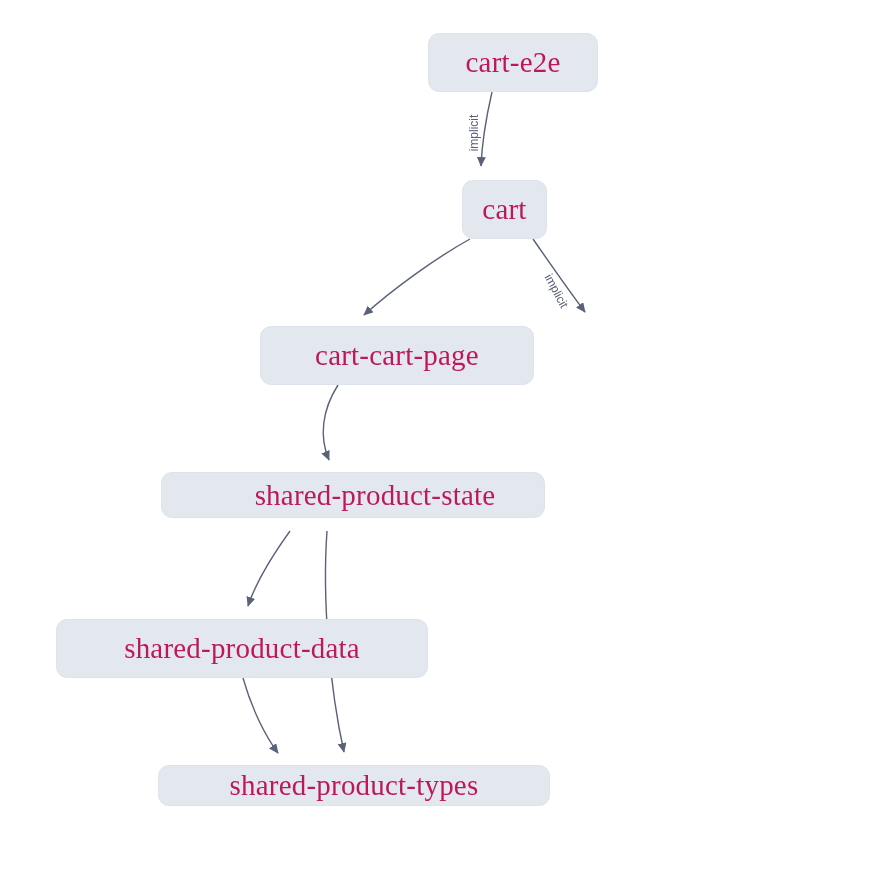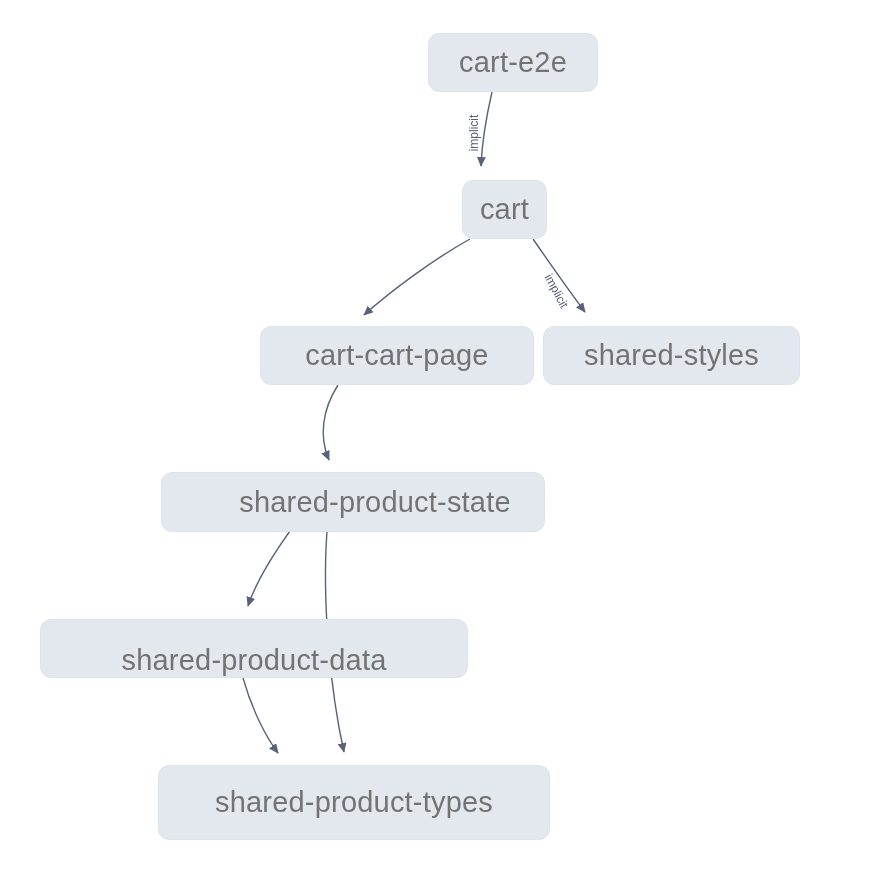--- a/index.html
+++ b/index.html
@@ -24,26 +24,27 @@
   }
   .node {
     position: absolute;
     box-sizing: border-box;
     background: #e3e8ef;
     border: 1px solid #dde3ec;
     border-radius: 11px;
     display: flex;
     align-items: center;
     justify-content: center;
-    color: #737373;
+    color: #be185d;
     font-size: 29px;
     font-weight: 400;
     letter-spacing: 0.2px;
     white-space: nowrap;
     z-index: 5;
+    font-family: Liberation Serif, serif;
   }
   .edge-label {
     position: absolute;
     color: #59607a;
     font-size: 12px;
     font-family: "Liberation Sans", sans-serif;
     white-space: nowrap;
     z-index: 6;
     transform-origin: center center;
   }
@@ -94,33 +95,30 @@
   </div>
 
   <div class="node" style="left:462px; top:180px; width:85px; height:59px;">
     <span>cart</span>
   </div>
 
   <div class="node" style="left:216px; top:326px; width:274px; height:59px;margin-left:44px;">
     <span>cart-cart-page</span>
   </div>
 
-  <div class="node" style="left:543px; top:326px; width:257px; height:59px;">
-    <span>shared-styles</span>
-  </div>
 
-  <div class="node" style="left:161px; top:472px; width:384px; height:60px;padding-left:44px;">
+  <div class="node" style="left:161px; top:472px; width:384px; height:46px;padding-left:44px;">
     <span>shared-product-state</span>
   </div>
 
-  <div class="node" style="left:40px; top:619px; width:428px; height:59px;align-items:flex-end;">
+  <div class="node" style="left:56px; top:619px; width:372px; height:59px;">
     <span>shared-product-data</span>
   </div>
 
-  <div class="node" style="left:158px; top:765px; width:392px; height:75px;">
+  <div class="node" style="left:158px; top:765px; width:392px; height:41px;">
     <span>shared-product-types</span>
   </div>
 
   <div class="edge-label" style="left:456px; top:126px; transform:rotate(-90deg);">implicit</div>
 
   <div class="edge-label" style="left:538px; top:284px; transform:rotate(62deg);">implicit</div>
 
 </div>
 
 </body></html>

